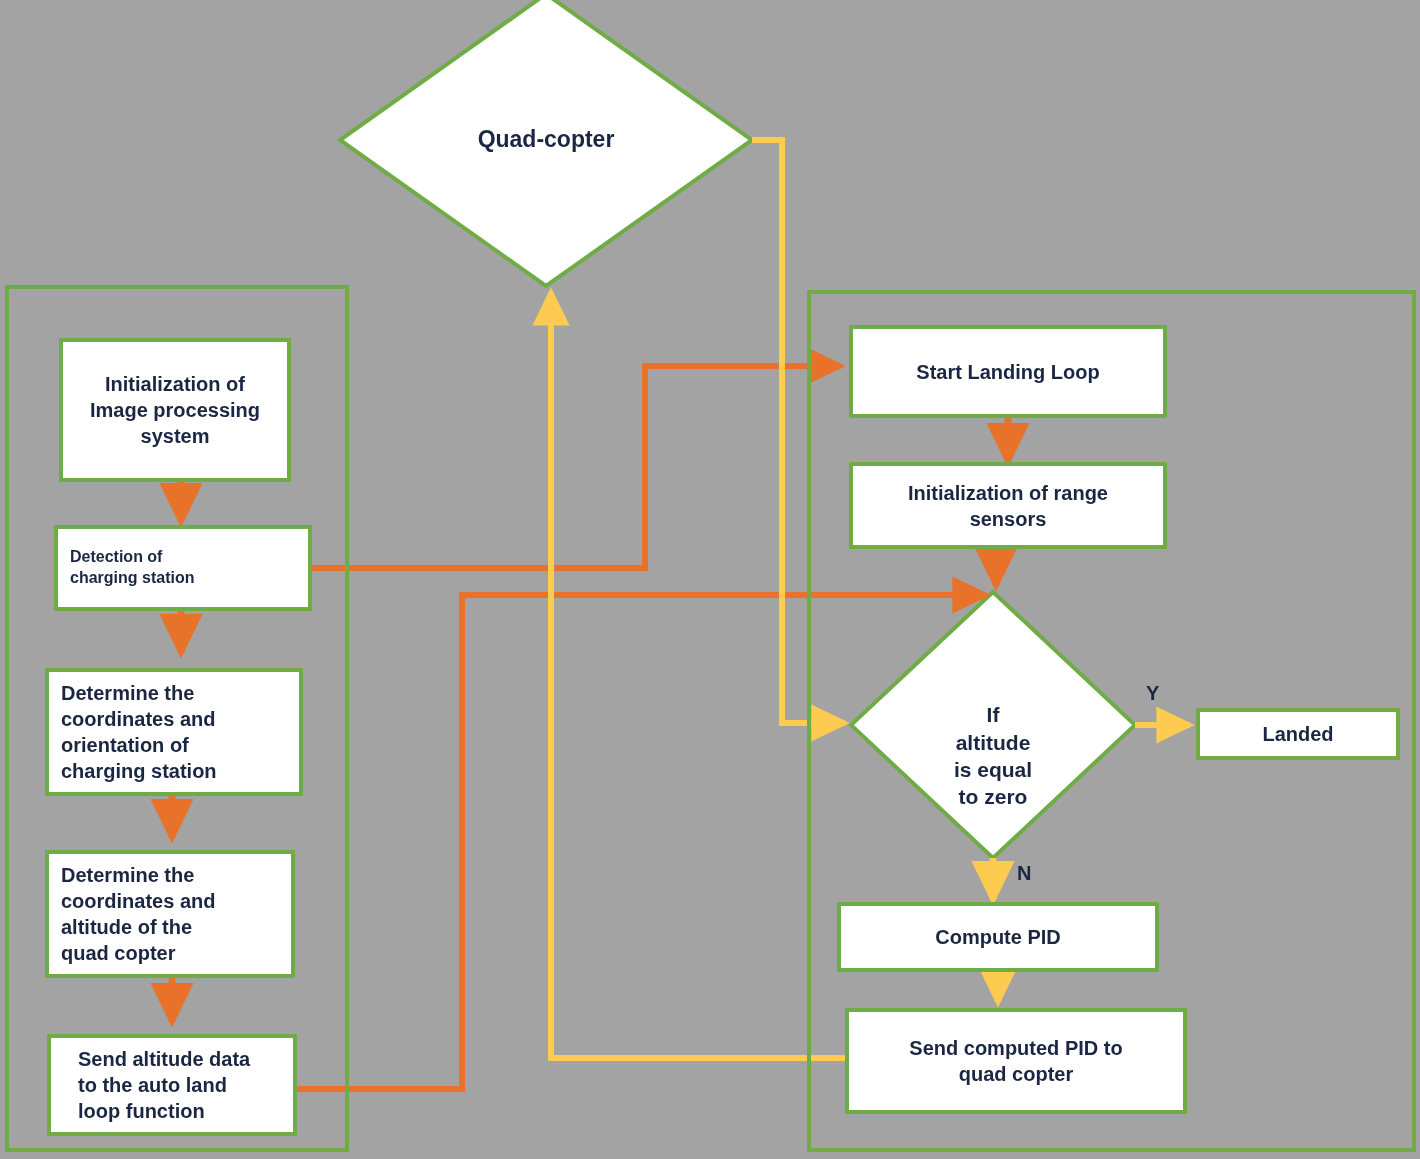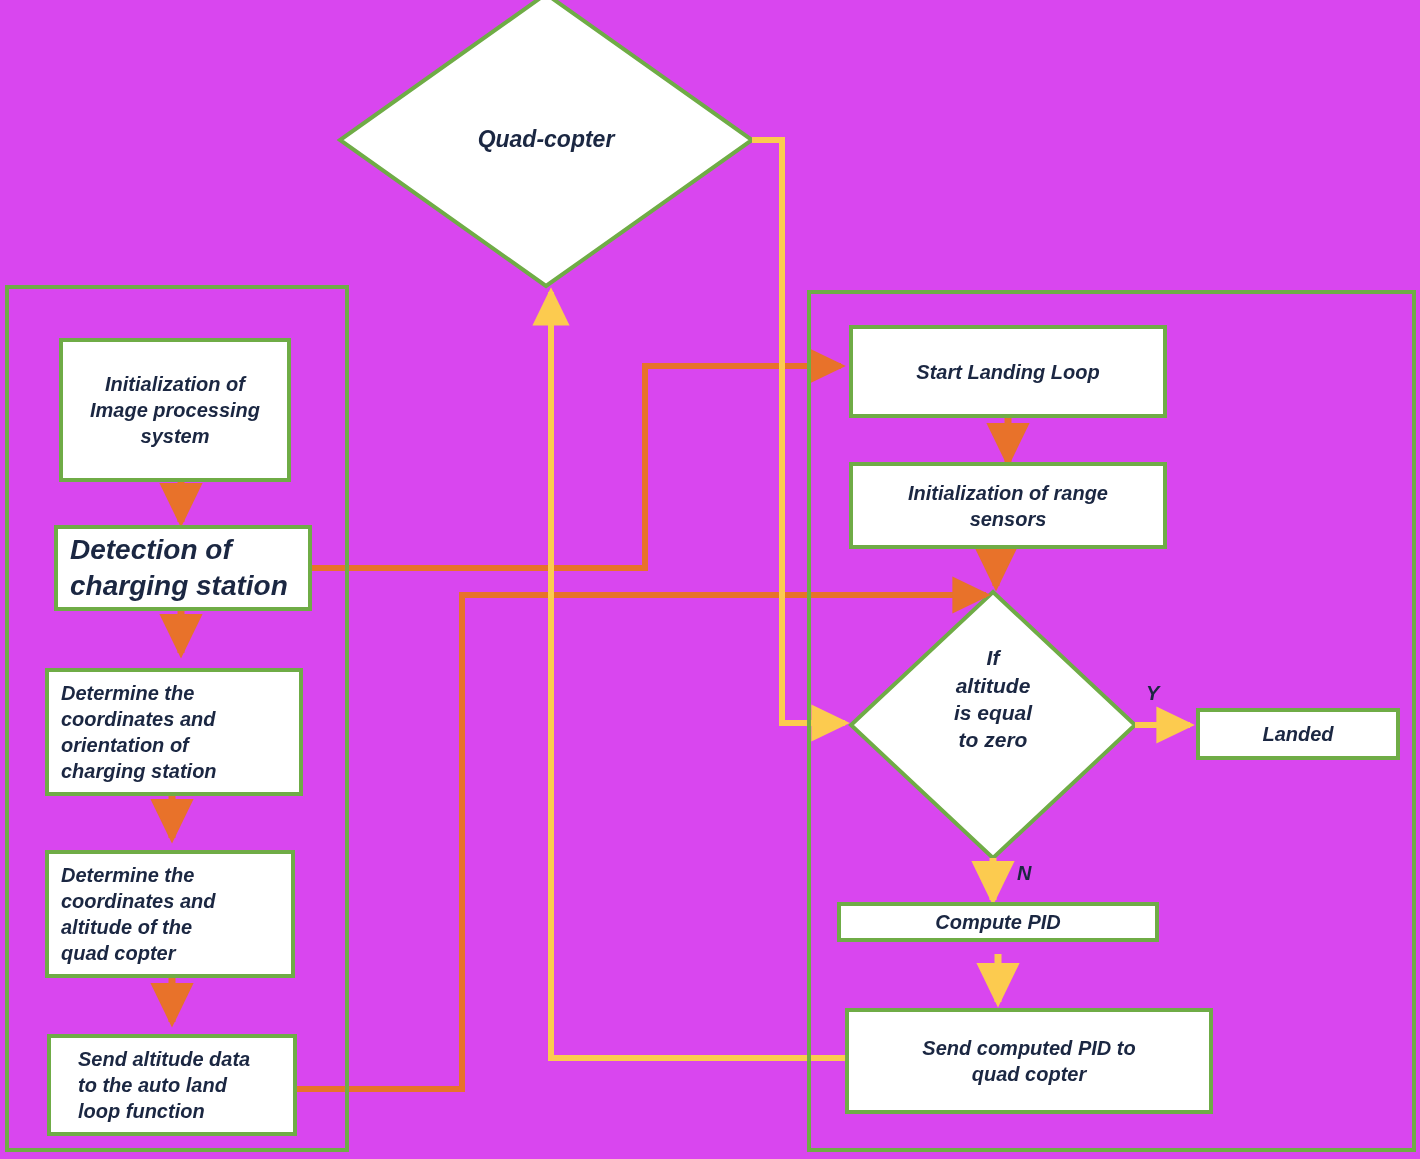--- a/index.html
+++ b/index.html
@@ -4,24 +4,23 @@
 <style>
   html, body {
     margin: 0;
     padding: 0;
     background: #ffffff;
   }
   #canvas {
     position: relative;
     width: 1420px;
     height: 1159px;
-    background: #d946ef;
+    background: #a3a3a3;
     font-family: "Liberation Sans", sans-serif;
     overflow: hidden;
-    font-style: italic;
   }
   svg.layer {
     position: absolute;
     left: 0;
     top: 0;
     width: 1420px;
     height: 1159px;
     pointer-events: none;
   }
   .node {
@@ -115,32 +114,32 @@
     <path d="M998,954 L998,1002" stroke="#FCCB4F" stroke-width="7" fill="none" marker-end="url(#arrow-yellow)"></path>
 
     <path d="M845,1058 L551,1058 L551,292" stroke="#FCCB4F" stroke-width="6" fill="none" marker-end="url(#arrow-yellow)"></path>
   </svg>
 
   <div class="container" style="left:5px; top:285px; width:344px; height:867px;"></div>
   <div class="container" style="left:807px; top:290px; width:609px; height:862px;"></div>
 
   <div class="diamond-label" style="left:416px; top:112px; width:260px; height:56px; font-size:23px;">Quad-copter</div>
 
-  <div class="diamond-label" style="left:903px; top:635px; width:180px; height:128px; font-size:21px;">If
+  <div class="diamond-label" style="left:903px; top:692px; width:180px; height:128px; font-size:21px;">If
 altitude
 is equal
 to zero</div>
 
   <div class="node proc" style="left:59px; top:338px; width:232px; height:144px; font-size:20px;">
     <span class="node-text">Initialization of
 Image processing
 system</span>
   </div>
 
-  <div class="node proc" style="left:54px; top:525px; width:258px; height:86px; font-size:28px; justify-content:flex-start;">
+  <div class="node proc" style="left:54px; top:525px; width:258px; height:86px; font-size:16px; justify-content:flex-start;">
     <span class="node-text" style="text-align:left; padding-left:12px;">Detection of
 charging station</span>
   </div>
 
   <div class="node proc" style="left:45px; top:668px; width:258px; height:128px; font-size:20px; justify-content:flex-start;">
     <span class="node-text" style="text-align:left; padding-left:12px;">Determine the
 coordinates and
 orientation of
 charging station</span>
   </div>
@@ -160,25 +159,25 @@
 
   <div class="node proc" style="left:849px; top:325px; width:318px; height:93px; font-size:20px;">
     <span class="node-text">Start Landing Loop</span>
   </div>
 
   <div class="node proc" style="left:849px; top:462px; width:318px; height:87px; font-size:20px;">
     <span class="node-text">Initialization of range
 sensors</span>
   </div>
 
-  <div class="node proc" style="left:837px; top:902px; width:322px; height:40px; font-size:20px;">
+  <div class="node proc" style="left:837px; top:902px; width:322px; height:70px; font-size:20px;">
     <span class="node-text">Compute PID</span>
   </div>
 
-  <div class="node proc" style="left:845px; top:1008px; width:368px; height:106px; font-size:20px;">
+  <div class="node proc" style="left:845px; top:1008px; width:342px; height:106px; font-size:20px;">
     <span class="node-text">Send computed PID to
 quad copter</span>
   </div>
 
   <div class="node proc" style="left:1196px; top:700px; width:204px; height:52px; font-size:20px;margin-top:8px;">
     <span class="node-text">Landed</span>
   </div>
 
   <div class="edge-label" style="left:1146px; top:683px; font-size:20px;">Y</div>
 

